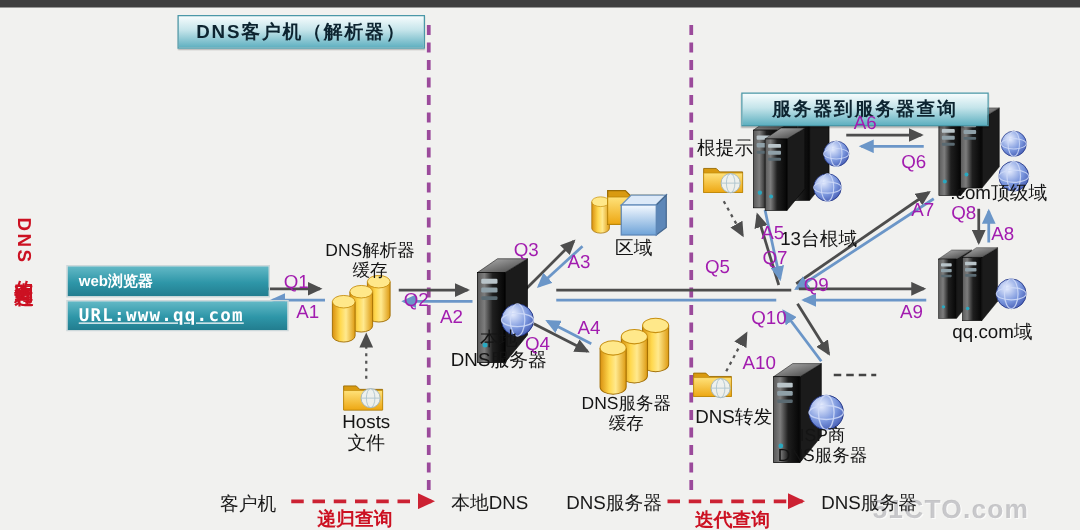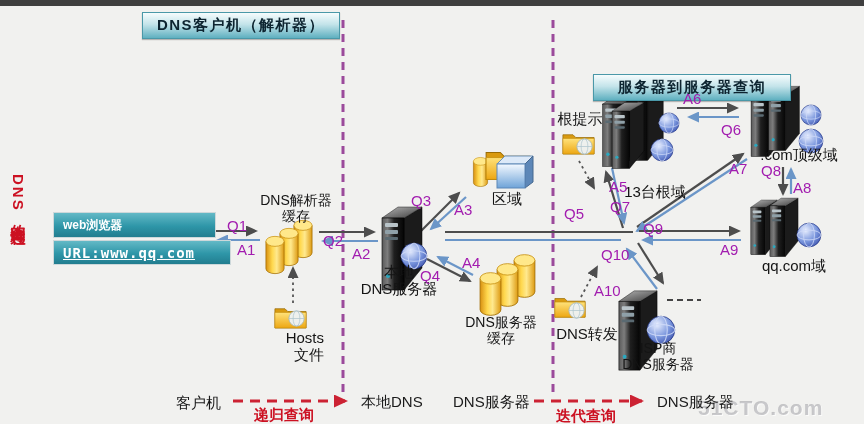--- a/index.html
+++ b/index.html
@@ -217,21 +217,21 @@
   <div class="cbox" style="left:53px;top:212px;width:163px;height:26px;">web浏览器</div>
   <div class="cbox url" style="left:53px;top:240px;width:178px;height:25px;text-decoration:underline;">URL:www.qq.com</div>
 
   <div class="nl" style="left:243px;top:192px;width:106px;">DNS解析器
 缓存</div>
   <div class="nl big" style="left:344px;top:263px;width:110px;">本地
 DNS服务器</div>
   <div class="nl big" style="left:478px;top:190px;width:58px;">区域</div>
   <div class="nl" style="left:448px;top:314px;width:106px;">DNS服务器
 缓存</div>
-  <div class="nl big" style="left:262px;top:329px;width:62px;text-align:right;">Hosts
+  <div class="nl big" style="left:262px;top:329px;width:62px;">Hosts
 文件</div>
   <div class="nl big" style="left:547px;top:110px;width:66px;">根提示</div>
   <div class="nl big" style="left:610px;top:163px;width:90px;margin-top:20px;">13台根域</div>
   <div class="nl big" style="left:744px;top:146px;width:110px;">.com顶级域</div>
   <div class="nl big" style="left:746px;top:257px;width:96px;">qq.com域</div>
   <div class="nl" style="left:606px;top:340px;width:104px;">ISP商
 DNS服务器</div>
   <div class="nl big" style="left:548px;top:325px;width:78px;">DNS转发</div>
 
   <div class="al" style="left:227px;top:217px;">Q1</div>

